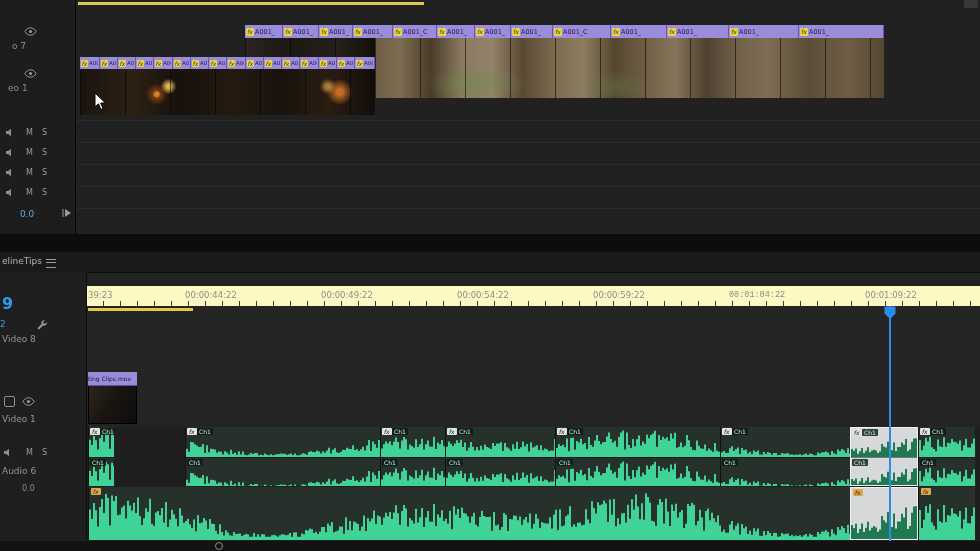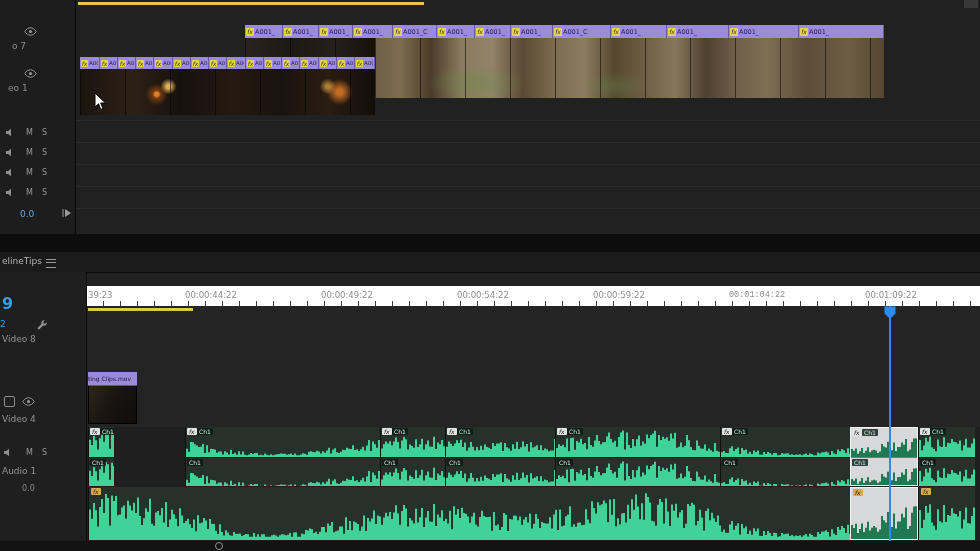--- a/index.html
+++ b/index.html
@@ -60,21 +60,21 @@
   .ham::after{content:'';position:absolute;left:0;right:0;top:2px;border-top:1px solid #9a9a9a;}
 
   .bp-left{position:absolute;left:0;top:20px;width:86px;bottom:10px;background:#1f1f1f;border-right:1px solid #0c0c0c;}
   .tc-big{position:absolute;left:2px;top:22px;font-size:16px;font-weight:bold;color:#2f9fe9;}
   .tc-small{position:absolute;left:0;top:47px;font-size:9px;color:#2f9fe9;}
   .bp-lbl{position:absolute;font-size:9px;color:#949494;white-space:nowrap;}
   .bp-ms{position:absolute;font-size:8px;color:#9a9a9a;}
   .bp-gain{position:absolute;left:22px;top:212px;font-size:8px;color:#8a8a8a;}
   .sq-ico{position:absolute;width:9px;height:9px;border:1px solid #8f8f8f;border-radius:2px;}
 
-  .bp-ruler{position:absolute;left:86px;right:0;top:34px;height:20px;background:#ffffff;border-bottom:1px solid #0b0b0b;}
+  .bp-ruler{position:absolute;left:86px;right:0;top:34px;height:20px;background:#fef9c3;border-bottom:1px solid #0b0b0b;}
   .rlabel{position:absolute;top:4px;font-size:8.5px;color:#8c8c8c;white-space:nowrap;}
   .ticks{position:absolute;left:0;right:0;bottom:0;height:5px;
     background:repeating-linear-gradient(90deg,#3c3c3c 0 1px,transparent 1px 17px);}
 
   .bp-tracks{position:absolute;left:86px;right:0;top:54px;height:235px;background:#1e1e1e;}
   .bp-tracks::before{content:'';position:absolute;inset:0;pointer-events:none;
     background:repeating-linear-gradient(90deg,transparent 0 135px,rgba(255,255,255,.05) 135px 136px);
     background-position:-36px 0;}
   .lane{position:absolute;left:0;right:0;border-bottom:1px solid #141414;background:#242424;}
   .lane-v2{top:0;height:65px;}
@@ -570,30 +570,30 @@
 
       <span class="bp-lbl" style="left:2px;top:62px">Video 8</span>
 
       <span class="sq-ico" style="left:4px;top:124px"></span>
       <span class="icon eye-ico" style="left:22px;top:125px">
         <svg width="13" height="9" viewBox="0 0 13 9">
             <path d="M.8 4.5C2.4 1.9 4.4.8 6.5.8s4.1 1.1 5.7 3.7c-1.6 2.6-3.6 3.7-5.7 3.7S2.4 7.1.8 4.5z" fill="none" stroke="#969696"></path>
             <circle cx="6.5" cy="4.5" r="1.6" fill="#969696"></circle>
           </svg>
       </span>
-      <span class="bp-lbl" style="left:2px;top:142px">Video 4</span>
+      <span class="bp-lbl" style="left:2px;top:142px">Video 1</span>
 
       <span class="icon spk-ico" style="left:4px;top:176px">
           <svg width="9" height="9" viewBox="0 0 9 9">
             <path fill="#8f8f8f" d="M0 3h2.2L5 .8v7.4L2.2 6H0z"></path>
           </svg>
         </span>
       <span class="bp-ms" style="left:26px;top:176px">M</span>
       <span class="bp-ms" style="left:42px;top:176px">S</span>
-      <span class="bp-lbl" style="left:2px;top:194px">Audio 1</span>
+      <span class="bp-lbl" style="left:2px;top:194px">Audio 6</span>
 
       <span class="bp-gain">0.0</span>
     </div>
 
     <div class="bp-bottombar">
       <span class="knob"></span>
     </div>
   </section>
 </div>
 

